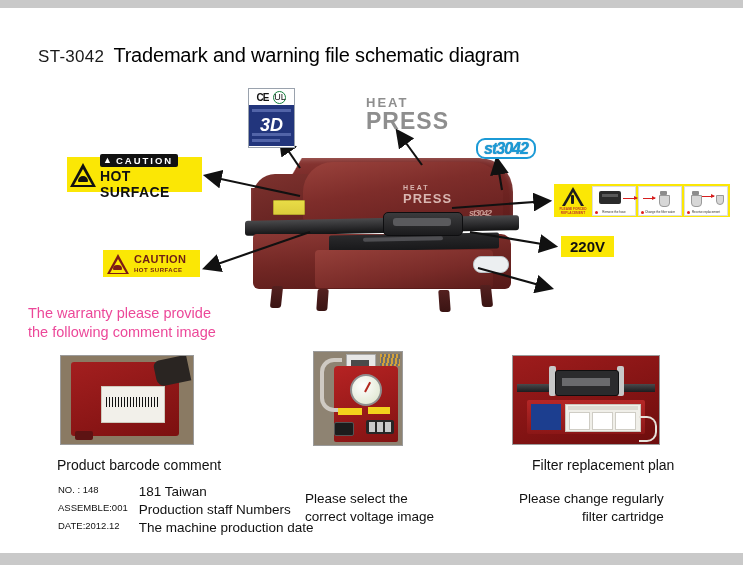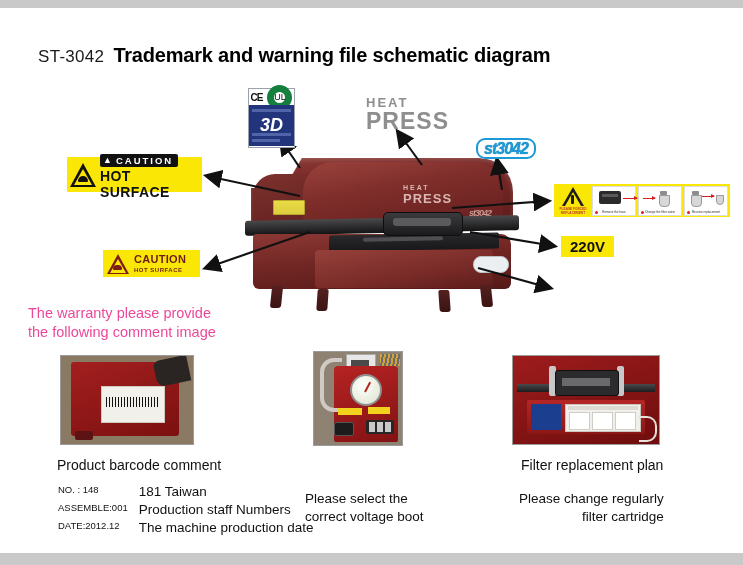--- a/index.html
+++ b/index.html
@@ -11,21 +11,21 @@
   }
   #page{position:relative;width:743px;height:565px;background:#fff;}
 
   .band{position:absolute;left:0;width:743px;background:#c9c9c9;}
   .band.top{top:0;height:8px;}
   .band.bottom{bottom:0;height:12px;}
 
   
   #title-row{position:absolute;left:38px;top:44px;display:flex;align-items:baseline;gap:9px;}
   #title-model{font-size:17px;color:#1a1a1a;letter-spacing:.3px;font-family:"Liberation Sans",sans-serif;}
-  #title-text{font-size:20px;font-weight:bold;color:#000;letter-spacing:-.2px;}
+  #title-text{font-size:20px;font-weight:normal;color:#000;letter-spacing:-.2px;}
 
   
   #machine{position:absolute;left:243px;top:152px;width:280px;height:160px;}
   .mbody{position:absolute;}
 
   
   #lid{
     left:8px;top:6px;width:262px;height:66px;
     background:linear-gradient(175deg,#8d3a36 0%,#7a2b29 28%,#6d2321 65%,#5d1c1b 100%);
     border-radius:26px 34px 4px 4px;
@@ -101,21 +101,21 @@
   
   #arrows{position:absolute;left:0;top:0;width:743px;height:565px;pointer-events:none;}
 
   
   .label{position:absolute;}
 
   
   #ce3d{left:248px;top:88px;width:45px;height:58px;border:1px solid #9aa2ad;background:#fff;}
   #ce3d .ce-row{height:16px;display:flex;align-items:center;justify-content:center;gap:5px;background:#fff;}
   #ce3d .ce-mark{font-size:10px;font-weight:bold;color:#111;letter-spacing:-1px;}
-  #ce3d .ul-mark{font-size:9px;color:#111;border:7px solid #15803d;border-radius:50%;width:11px;height:11px;display:flex;align-items:center;justify-content:center;line-height:1;}
+  #ce3d .ul-mark{font-size:9px;color:#111;border:1px solid #15803d;border-radius:50%;width:11px;height:11px;display:flex;align-items:center;justify-content:center;line-height:1;}
   #ce3d .blue{height:41px;background:#22357c;position:relative;}
   #ce3d .blue .tiny{position:absolute;left:3px;right:3px;height:3px;background:#5b6cb0;opacity:.85;}
   #ce3d .blue .t1{top:4px;} #ce3d .blue .t2{bottom:10px;} #ce3d .blue .t3{bottom:4px;right:14px;}
   #ce3d .d3{position:absolute;left:0;right:0;top:11px;text-align:center;color:#fff;font-size:18px;font-weight:bold;font-style:italic;line-height:1;}
 
   
   #heatpress{left:366px;top:96px;color:#8e8e8e;line-height:1;}
   #heatpress .l1{font-size:13px;font-weight:bold;letter-spacing:2px;}
   #heatpress .l2{font-size:23px;font-weight:bold;letter-spacing:1px;margin-top:1px;}
 
@@ -224,21 +224,21 @@
   .p3-white{position:absolute;left:38px;top:4px;width:74px;height:26px;background:#f0efe9;border:1px solid #c9c6bd;}
   .p3-white .cell{position:absolute;top:7px;width:19px;height:16px;background:#fff;border:1px solid #cfcdc5;}
   .p3-white .hd{position:absolute;left:2px;right:2px;top:1px;height:4px;background:#dcdad2;}
   .p3-cord{position:absolute;right:2px;bottom:2px;width:16px;height:22px;border:2px solid #e6e2da;border-radius:0 10px 10px 0;border-left:none;}
 
   
   .cap-head{position:absolute;font-size:14px;color:#111;}
   .cap-body{position:absolute;font-size:13.5px;color:#111;line-height:1.35;}
   #c1-head{left:57px;top:457px;}
   #c2-head{left:307px;top:457px;}
-  #c3-head{left:521px;top:457px;}
+  #c3-head{left:532px;top:457px;}
   #c1-table{position:absolute;left:56px;top:482px;}
   #c1-table tr td{padding:0 0 1px 0;vertical-align:top;}
   #c1-table .k{font-size:9.5px;color:#111;padding-right:9px;white-space:nowrap;}
   #c1-table .v{font-size:13.5px;color:#111;white-space:nowrap;}
   #c2-body{left:305px;top:490px;}
   #c3-body{left:519px;top:490px;text-align:right;}
 </style>
 </head>
 <body>
 
@@ -471,21 +471,21 @@
     </tr>
     <tr>
       <td class="k">DATE:2012.12</td>
       <td class="v">The machine production date</td>
     </tr>
   </tbody>
     </table>
 
   <div class="cap-body" id="c2-body">
     <div>Please select the</div>
-    <div>correct voltage boot</div>
+    <div>correct voltage image</div>
   </div>
 
   <div class="cap-head" id="c3-head">Filter replacement plan</div>
   <div class="cap-body" id="c3-body">
     <div>Please change regularly</div>
     <div>filter cartridge</div>
   </div>
 
 </div>
 

